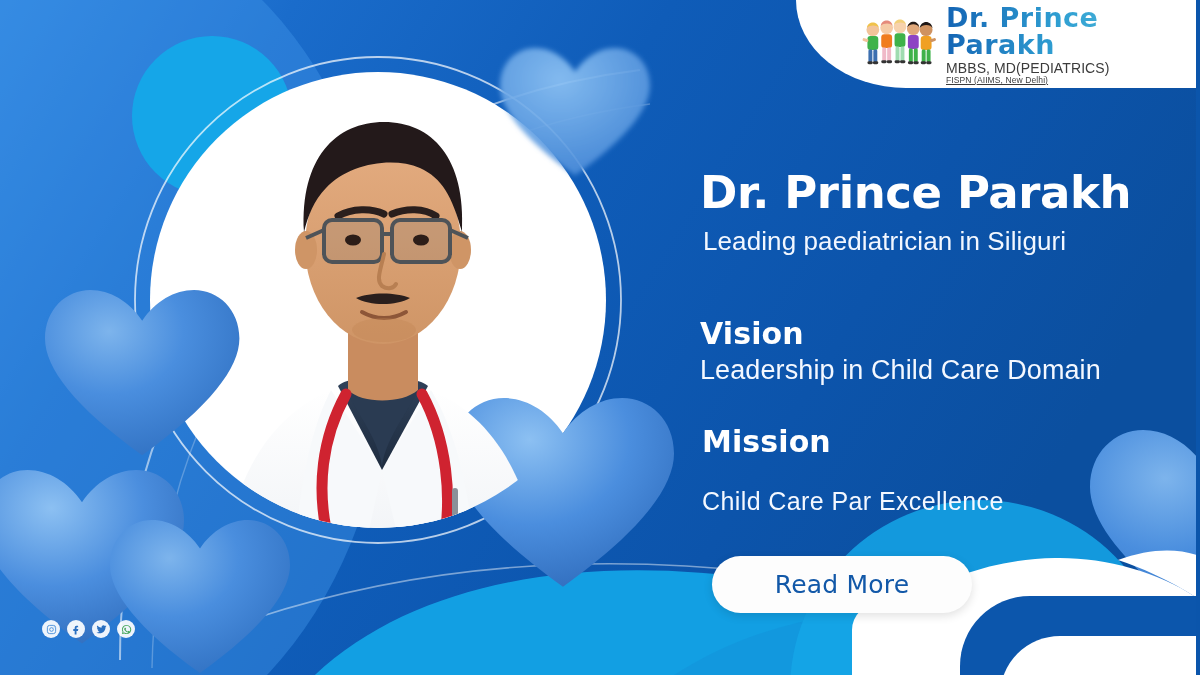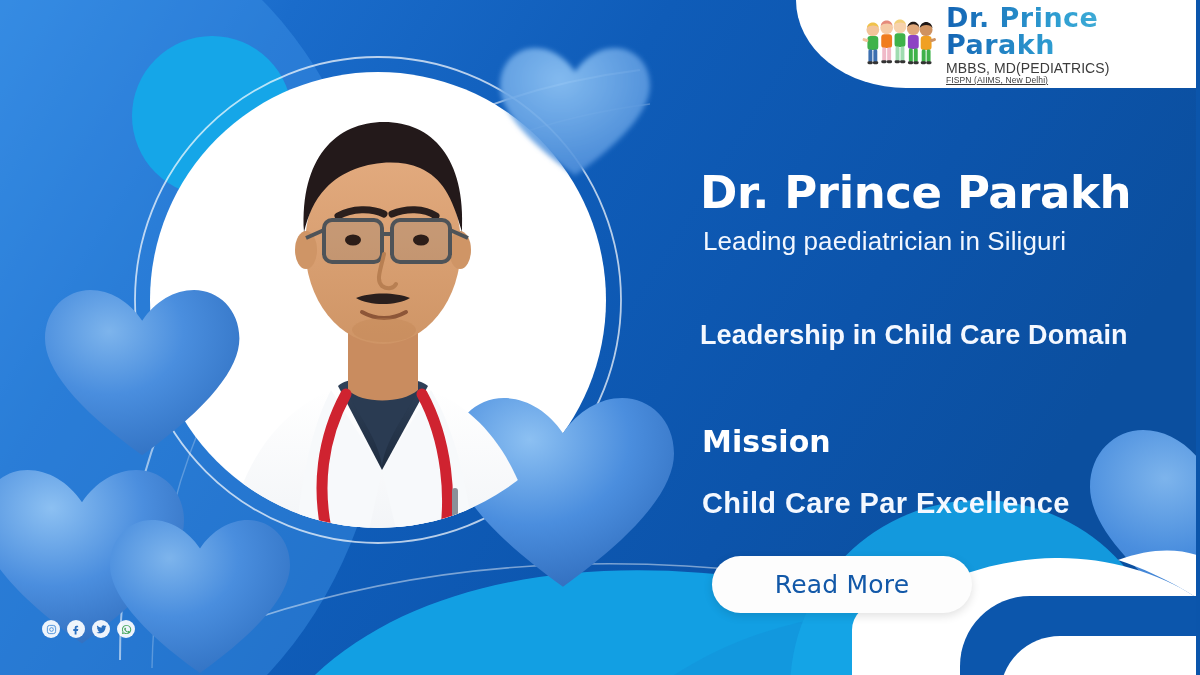--- a/index.html
+++ b/index.html
@@ -54,24 +54,24 @@
   }
 
   .block-vision { position:absolute; left:0; top:316px; }
   .block-mission { position:absolute; left:2px; top:424px; }
 
   .blk-head {
     font-family:"DejaVu Sans", sans-serif;
     font-size:30px; font-weight:700; color:#ffffff; letter-spacing:.1px;
   }
   .blk-body {
-    font-size:27px; font-weight:700; color:#f4f8ff; margin-top:4px;
+    font-size:27px; font-weight:400; color:#f4f8ff; margin-top:4px;
     white-space:nowrap; letter-spacing:.1px;
   }
-  .block-mission .blk-body { font-size:29px; letter-spacing:.4px;margin-top:28px; }
+  .block-mission .blk-body { font-size:25px; letter-spacing:.4px;margin-top:28px; }
 
   .readmore {
     position:absolute; left:12px; top:556px; width:260px; height:57px;
     background:#fdfdfd; border:none; border-radius:30px; cursor:pointer;
     color:#1258a8; font-family:"DejaVu Sans", sans-serif;
     font-size:25px; font-weight:400; letter-spacing:.2px;
     display:flex; align-items:center; justify-content:center;
     box-shadow:0 3px 10px rgba(0,0,0,.12);
   }
 
@@ -310,20 +310,21 @@
       <span class="logo-sub">MBBS, MD(PEDIATRICS)</span>
       <span class="logo-sub2">FISPN (AIIMS, New Delhi)</span>
     </div>
   </div>
 
   <div class="content">
     <div class="title">Dr. Prince Parakh</div>
     <div class="subtitle">Leading paediatrician in Siliguri</div>
 
     <div class="block-vision">
+      <div class="blk-head">Vision</div>
       <div class="blk-body">Leadership in Child Care Domain</div>
     </div>
 
     <div class="block-mission">
       <div class="blk-head">Mission</div>
       <div class="blk-body">Child Care Par Excellence</div>
     </div>
 
     <button class="readmore">Read More</button>
   </div>

